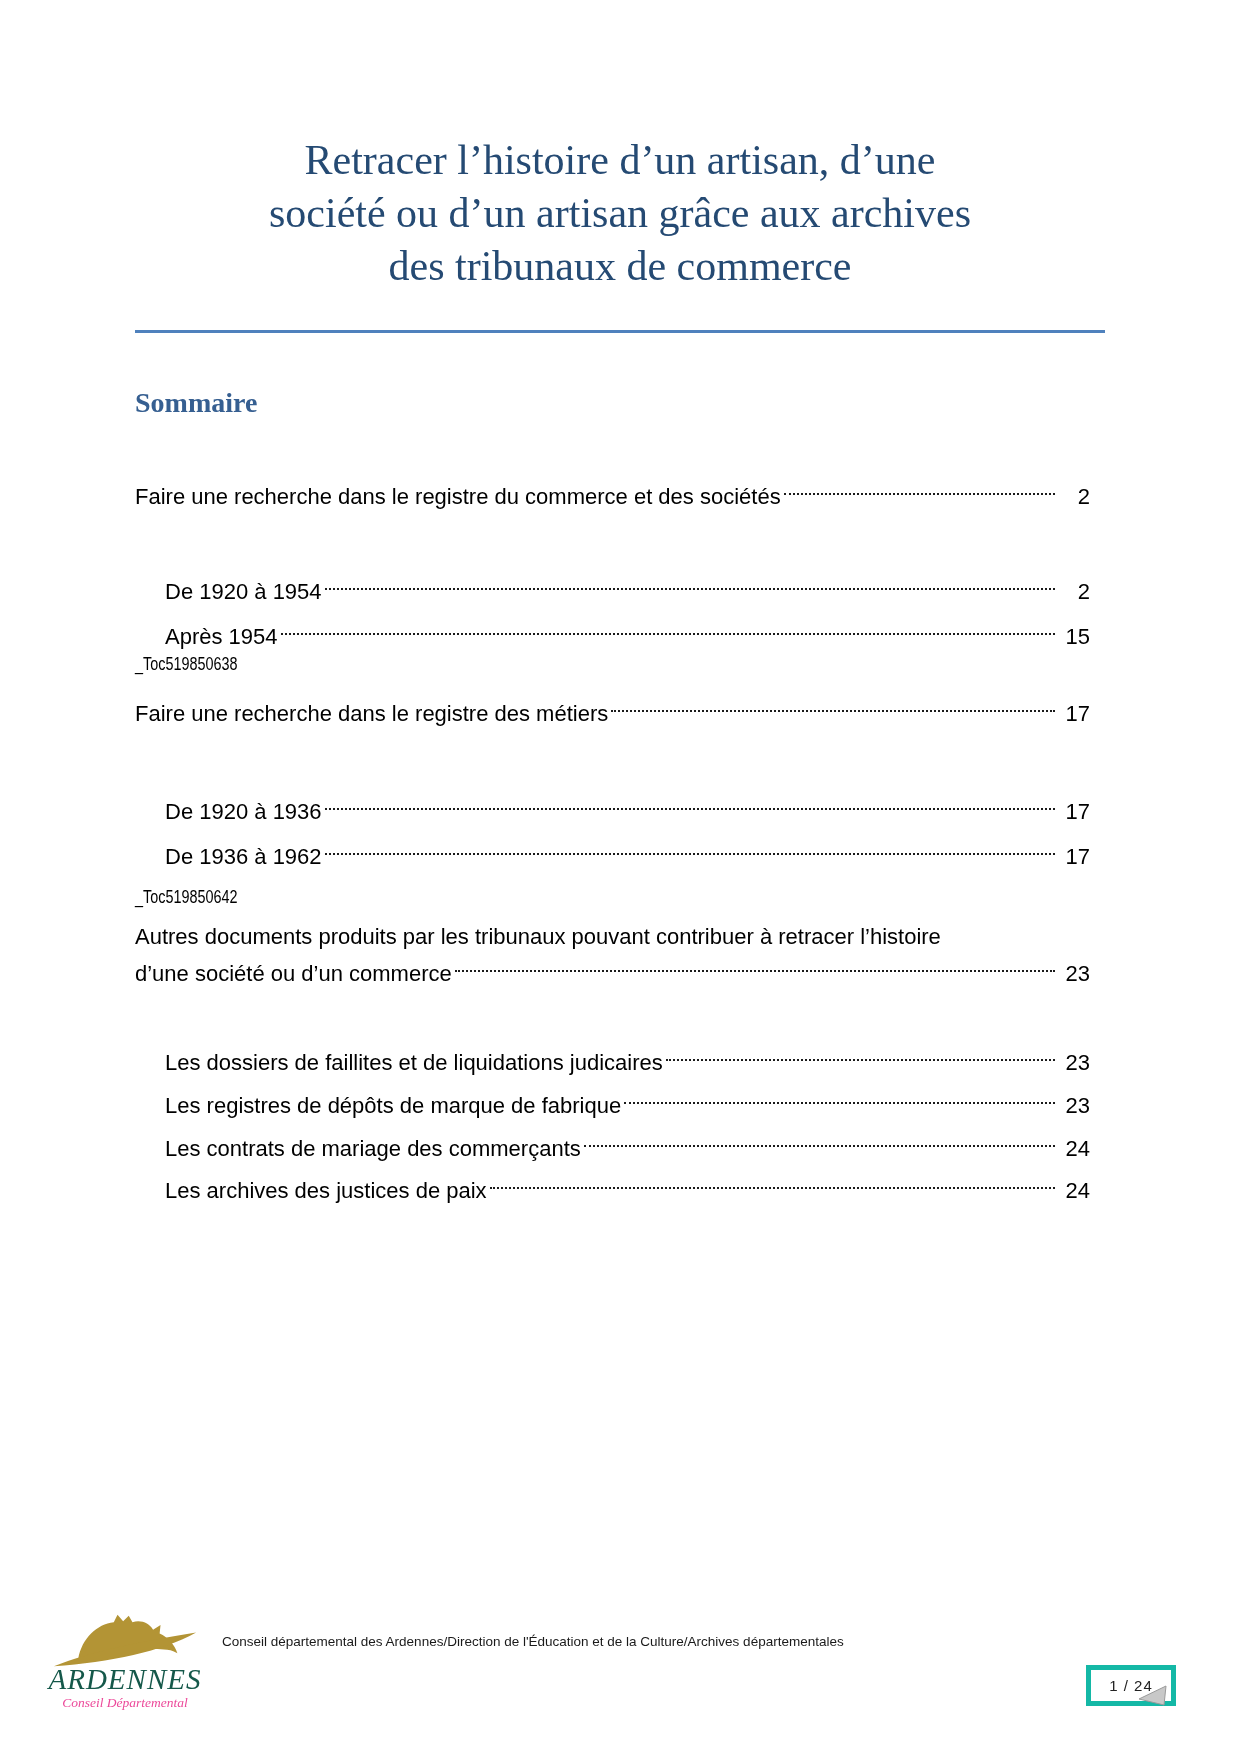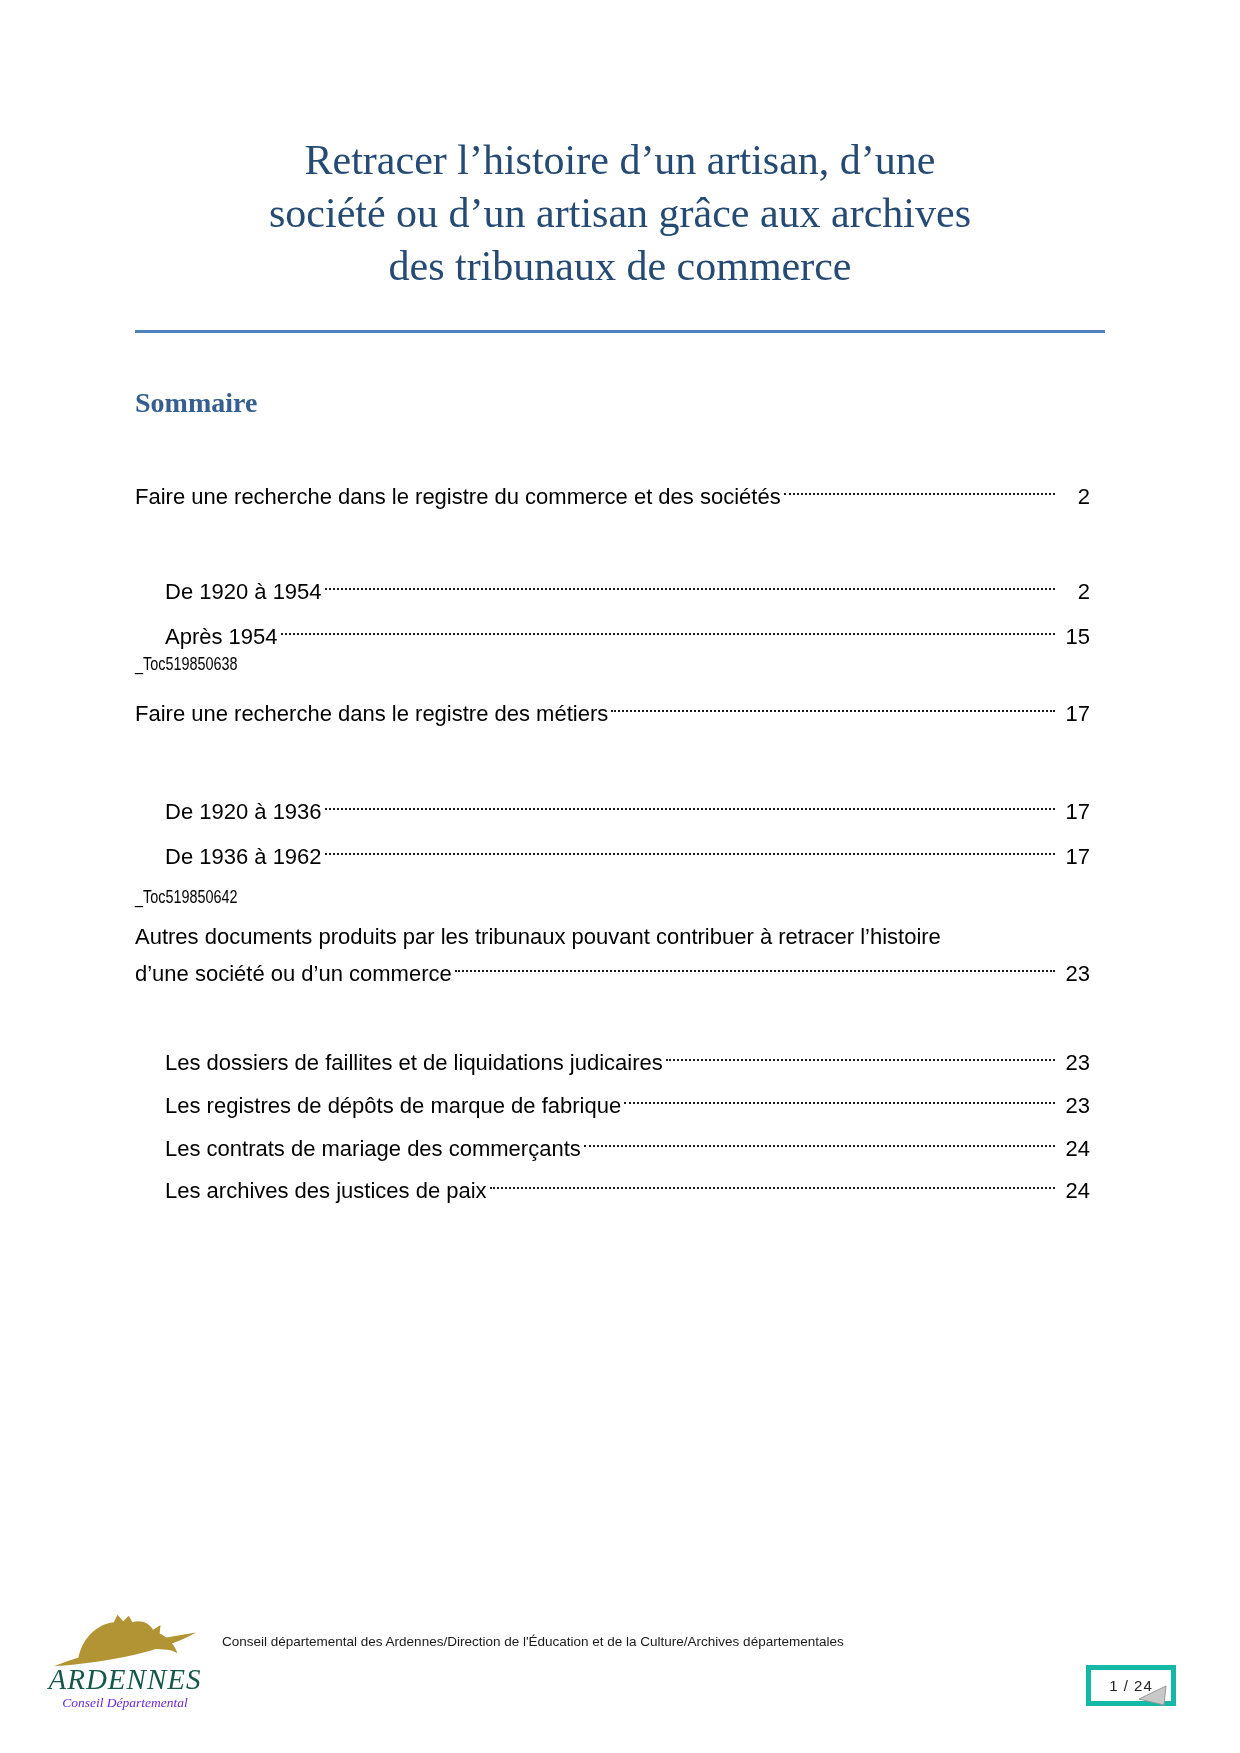--- a/index.html
+++ b/index.html
@@ -85,21 +85,21 @@
     font-size:29px;
     line-height:30px;
     letter-spacing:1px;
     color:#15584a;
     margin-top:-6px;
   }
   .logo-sub{
     font-family:"Liberation Serif","DejaVu Serif",serif;
     font-style:italic;
     font-size:13.5px;
-    color:#6d28d9;
+    color:#ec4899;
     margin-top:1px;
   }
   .footer-text{
     position:absolute;
     left:222px;top:1634px;
     font-size:13.5px;
     color:#1a1a1a;
     white-space:nowrap;
   }
   .page-box{

